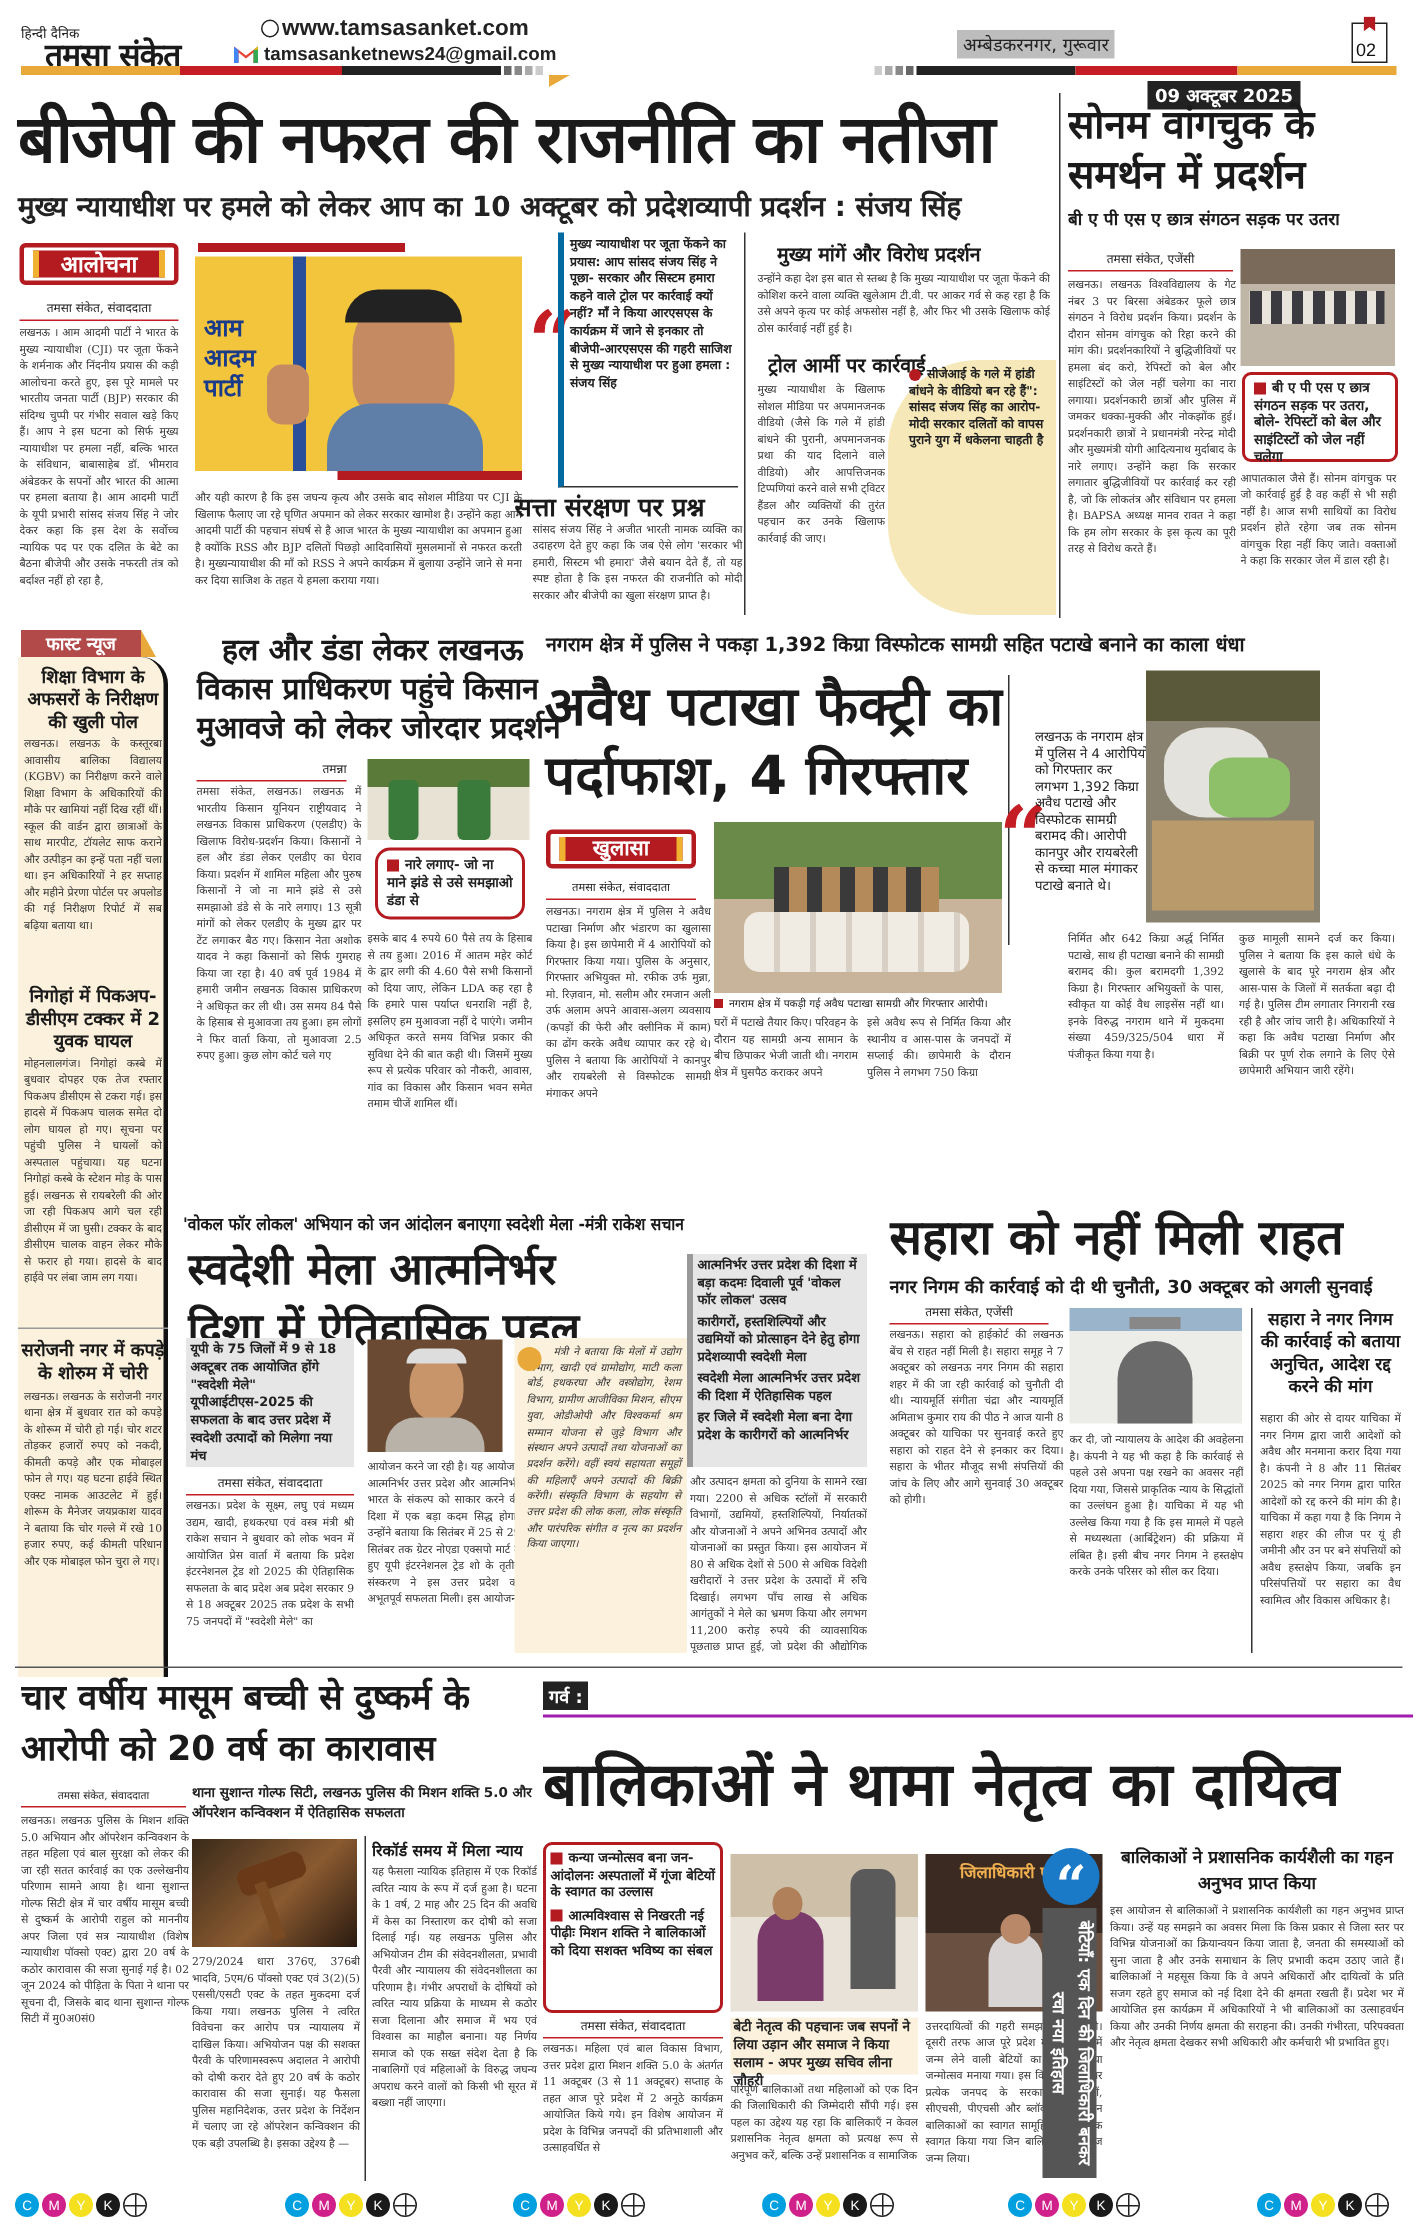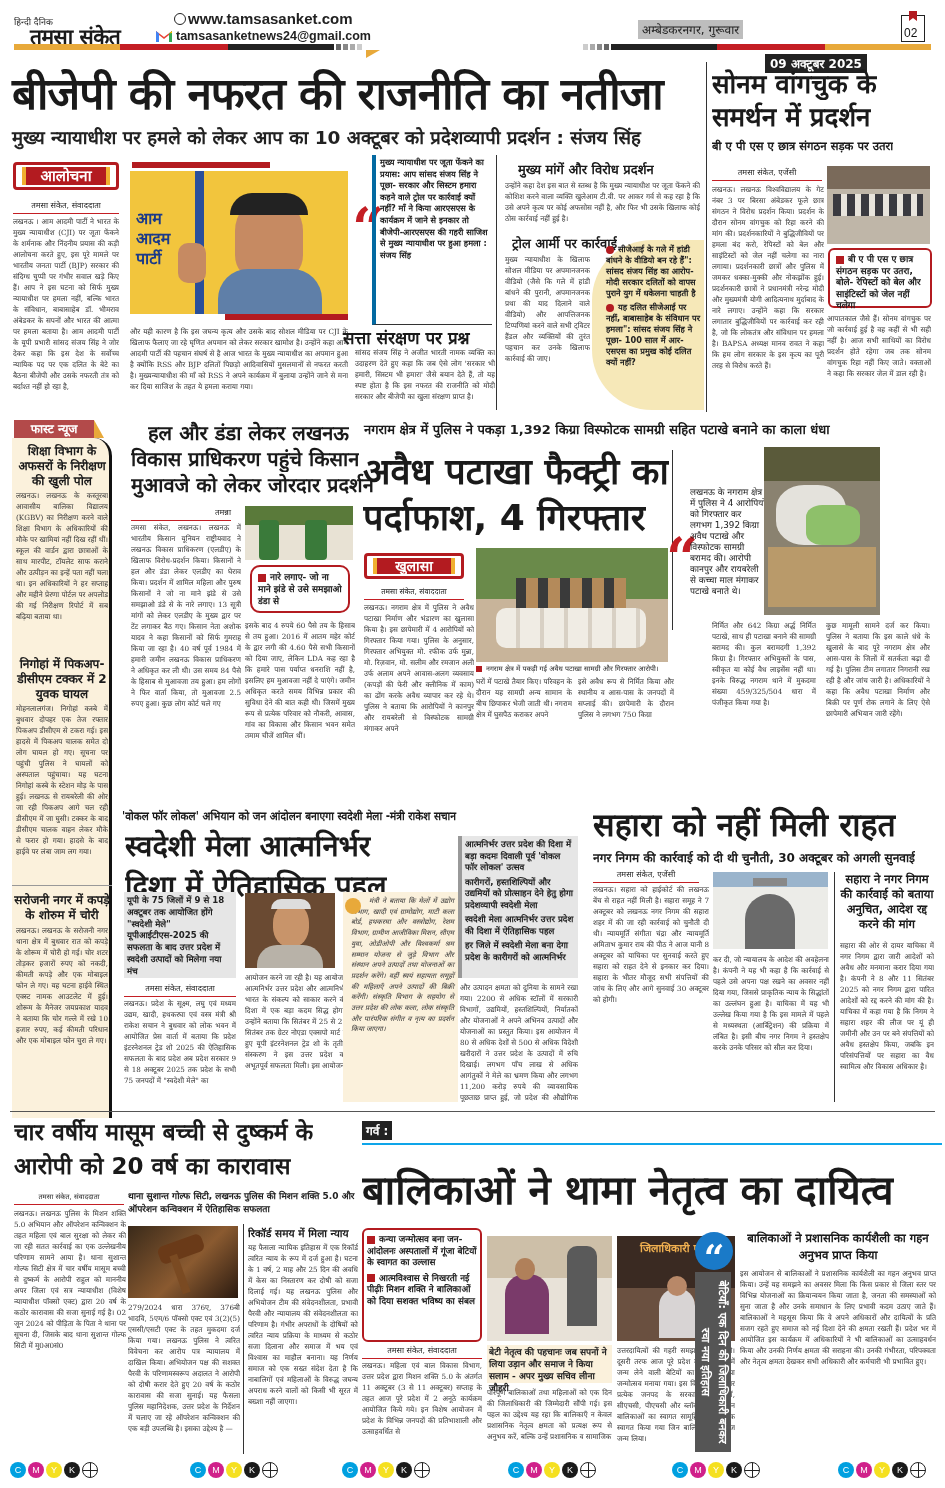--- a/index.html
+++ b/index.html
@@ -95,21 +95,20 @@
 <div class="abs hl" style="left: 343px; top: 326px; font-size: 17px; width: 160px; overflow: visible;"><span class="hl-cond">सत्ता संरक्षण पर प्रश्न</span></div>
 <div class="abs body-text" style="left:355px;top:347px;width:140px;height:63px;">सांसद संजय सिंह ने अजीत भारती नामक व्यक्ति का उदाहरण देते हुए कहा कि जब ऐसे लोग 'सरकार भी हमारी, सिस्टम भी हमारा' जैसे बयान देते हैं, तो यह स्पष्ट होता है कि इस नफरत की राजनीति को मोदी सरकार और बीजेपी का खुला संरक्षण प्राप्त है।</div>
 
 <div class="abs vrule" style="left:496px;top:155px;height:255px;"></div>
 <div class="abs hl" style="left:518px;top:160px;font-size:13px;">मुख्य मांगें और विरोध प्रदर्शन</div>
 <div class="abs body-text" style="left:505px;top:180px;width:195px;height:48px;">उन्होंने कहा देश इस बात से स्तब्ध है कि मुख्य न्यायाधीश पर जूता फेंकने की कोशिश करने वाला व्यक्ति खुलेआम टी.वी. पर आकर गर्व से कह रहा है कि उसे अपने कृत्य पर कोई अफसोस नहीं है, और फिर भी उसके खिलाफ कोई ठोस कार्रवाई नहीं हुई है।</div>
 <div class="abs hl" style="left:512px;top:234px;font-size:13px;">ट्रोल आर्मी पर कार्रवाई</div>
 <div class="abs body-text" style="left:505px;top:254px;width:85px;height:156px;">मुख्य न्यायाधीश के खिलाफ सोशल मीडिया पर अपमानजनक वीडियो (जैसे कि गले में हांडी बांधने की पुरानी, अपमानजनक प्रथा की याद दिलाने वाले वीडियो) और आपत्तिजनक टिप्पणियां करने वाले सभी ट्विटर हैंडल और व्यक्तियों की तुरंत पहचान कर उनके खिलाफ कार्रवाई की जाए।</div>
 <div class="abs" style="left:592px;top:240px;width:112px;height:170px;background:#f6e8b8;border-radius:60px 0 0 60px;padding:4px 4px 4px 14px;">
   <div style="font-size:8.2px;line-height:11px;font-weight:700;color:#222;"><span class="bullet" style="border-radius:50%;"></span><span>सीजेआई के गले में हांडी बांधने के वीडियो बन रहे हैं": सांसद संजय सिंह का आरोप- मोदी सरकार दलितों को वापस पुराने युग में धकेलना चाहती है</span></div>
-  <div style="font-size:8.2px;line-height:11px;font-weight:700;color:#222;margin-top:3px;"><span class="bullet" style="border-radius:50%;"></span><span>यह दलित सीजेआई पर नहीं, बाबासाहेब के संविधान पर हमला": सांसद संजय सिंह ने पूछा- 100 साल में आर-एसएस का प्रमुख कोई दलित क्यों नहीं?</span></div>
 </div>
 
 <div class="abs vrule" style="left:706px;top:62px;height:350px;"></div>
 <div class="abs hl" style="left:712px;top:68px;font-size:26px;line-height:32px;">सोनम वांगचुक के</div>
 <div class="abs hl" style="left:712px;top:101px;font-size:26px;line-height:32px;">समर्थन में प्रदर्शन</div>
 <div class="abs hl" style="left:712px;top:138px;font-size:11.5px;">बी ए पी एस ए छात्र संगठन सड़क पर उतरा</div>
 <div class="abs byline" style="left:712px;top:166px;width:110px;">तमसा संकेत, एजेंसी</div>
 <div class="abs body-text" style="left:712px;top:184px;width:112px;height:226px;">लखनऊ। लखनऊ विश्वविद्यालय के गेट नंबर 3 पर बिरसा अंबेडकर फूले छात्र संगठन ने विरोध प्रदर्शन किया। प्रदर्शन के दौरान सोनम वांगचुक को रिहा करने की मांग की। प्रदर्शनकारियों ने बुद्धिजीवियों पर हमला बंद करो, रेपिस्टों को बेल और साइंटिस्टों को जेल नहीं चलेगा का नारा लगाया। प्रदर्शनकारी छात्रों और पुलिस में जमकर धक्का-मुक्की और नोकझोंक हुई। प्रदर्शनकारी छात्रों ने प्रधानमंत्री नरेन्द्र मोदी और मुख्यमंत्री योगी आदित्यनाथ मुर्दाबाद के नारे लगाए। उन्होंने कहा कि सरकार लगातार बुद्धिजीवियों पर कार्रवाई कर रही है, जो कि लोकतंत्र और संविधान पर हमला है। BAPSA अध्यक्ष मानव रावत ने कहा कि हम लोग सरकार के इस कृत्य का पूरी तरह से विरोध करते हैं।</div>
 <div class="abs photo" style="left:827px;top:166px;width:103px;height:78px;background:linear-gradient(180deg,#7a6a5a 0 30%,#bfb6a8 30% 100%);">
   <div style="position:absolute;left:6px;top:28px;width:90px;height:22px;background:repeating-linear-gradient(90deg,#3a3a40 0 8px,#e8e4dc 8px 14px);"></div>
@@ -226,21 +225,21 @@
 <div class="abs body-text" style="left:14px;top:1208px;width:112px;height:245px;">लखनऊ। लखनऊ पुलिस के मिशन शक्ति 5.0 अभियान और ऑपरेशन कन्विक्शन के तहत महिला एवं बाल सुरक्षा को लेकर की जा रही सतत कार्रवाई का एक उल्लेखनीय परिणाम सामने आया है। थाना सुशान्त गोल्फ सिटी क्षेत्र में चार वर्षीय मासूम बच्ची से दुष्कर्म के आरोपी राहुल को माननीय अपर जिला एवं सत्र न्यायाधीश (विशेष न्यायाधीश पॉक्सो एक्ट) द्वारा 20 वर्ष के कठोर कारावास की सजा सुनाई गई है। 02 जून 2024 को पीड़िता के पिता ने थाना पर सूचना दी, जिसके बाद थाना सुशान्त गोल्फ सिटी में मु0अ0सं0</div>
 <div class="abs photo" style="left:128px;top:1226px;width:110px;height:72px;background:linear-gradient(135deg,#3a2a1a,#8a5a30 55%,#2a1a10);">
   <div style="position:absolute;left:30px;top:14px;width:46px;height:18px;border-radius:6px;background:#6a3a18;transform:rotate(-20deg);"></div>
   <div style="position:absolute;left:48px;top:28px;width:8px;height:40px;background:#7a4a22;transform:rotate(-20deg);"></div>
 </div>
 <div class="abs body-text" style="left:128px;top:1302px;width:112px;height:151px;">279/2024 धारा 376ए, 376बी भादवि, 5एम/6 पॉक्सो एक्ट एवं 3(2)(5) एससी/एसटी एक्ट के तहत मुकदमा दर्ज किया गया। लखनऊ पुलिस ने त्वरित विवेचना कर आरोप पत्र न्यायालय में दाखिल किया। अभियोजन पक्ष की सशक्त पैरवी के परिणामस्वरूप अदालत ने आरोपी को दोषी करार देते हुए 20 वर्ष के कठोर कारावास की सजा सुनाई। यह फैसला पुलिस महानिदेशक, उत्तर प्रदेश के निर्देशन में चलाए जा रहे ऑपरेशन कन्विक्शन की एक बड़ी उपलब्धि है। इसका उद्देश्य है —</div>
 <div class="abs vrule" style="left:243px;top:1224px;height:230px;"></div>
 <div class="abs hl" style="left:248px;top:1226px;font-size:10.5px;">रिकॉर्ड समय में मिला न्याय</div>
 <div class="abs body-text" style="left:248px;top:1242px;width:110px;height:211px;">यह फैसला न्यायिक इतिहास में एक रिकॉर्ड त्वरित न्याय के रूप में दर्ज हुआ है। घटना के 1 वर्ष, 2 माह और 25 दिन की अवधि में केस का निस्तारण कर दोषी को सजा दिलाई गई। यह लखनऊ पुलिस और अभियोजन टीम की संवेदनशीलता, प्रभावी पैरवी और न्यायालय की संवेदनशीलता का परिणाम है। गंभीर अपराधों के दोषियों को त्वरित न्याय प्रक्रिया के माध्यम से कठोर सजा दिलाना और समाज में भय एवं विश्वास का माहौल बनाना। यह निर्णय समाज को एक सख्त संदेश देता है कि नाबालिगों एवं महिलाओं के विरुद्ध जघन्य अपराध करने वालों को किसी भी सूरत में बख्शा नहीं जाएगा।</div>
 
-<div class="abs" style="left:362px;top:1117px;width:580px;height:28px;border-bottom:2px solid #0ea5e9;">
+<div class="abs" style="left:362px;top:1117px;width:580px;height:28px;border-bottom:2px solid #a21caf;">
   <span style="position:absolute;left:0;top:4px;background:#222;color:#fff;font-weight:700;font-size:12px;padding:1px 4px;">गर्व :</span>
 </div>
 <div class="abs hl" style="left:362px;top:1162px;font-size:40px;line-height:56px;">बालिकाओं ने थामा नेतृत्व का दायित्व</div>
 
 <div class="abs" style="left:362px;top:1228px;width:120px;height:114px;border:2px solid #b31b20;border-radius:6px;padding:4px 3px;">
   <div style="font-size:8.8px;line-height:11.5px;font-weight:700;color:#222;margin-bottom:4px;"><span class="bullet"></span><span>कन्या जन्मोत्सव बना जन-आंदोलनः अस्पतालों में गूंजा बेटियों के स्वागत का उल्लास</span></div>
   <div style="font-size:8.8px;line-height:11.5px;font-weight:700;color:#222;"><span class="bullet"></span><span>आत्मविश्वास से निखरती नई पीढ़ीः मिशन शक्ति ने बालिकाओं को दिया सशक्त भविष्य का संबल</span></div>
 </div>
 <div class="abs byline" style="left:362px;top:1344px;width:120px;">तमसा संकेत, संवाददाता</div>
 <div class="abs body-text" style="left:362px;top:1360px;width:120px;height:94px;">लखनऊ। महिला एवं बाल विकास विभाग, उत्तर प्रदेश द्वारा मिशन शक्ति 5.0 के अंतर्गत 11 अक्टूबर (3 से 11 अक्टूबर) सप्ताह के तहत आज पूरे प्रदेश में 2 अनूठे कार्यक्रम आयोजित किये गये। इन विशेष आयोजन में प्रदेश के विभिन्न जनपदों की प्रतिभाशाली और उत्साहवर्धित से</div>

